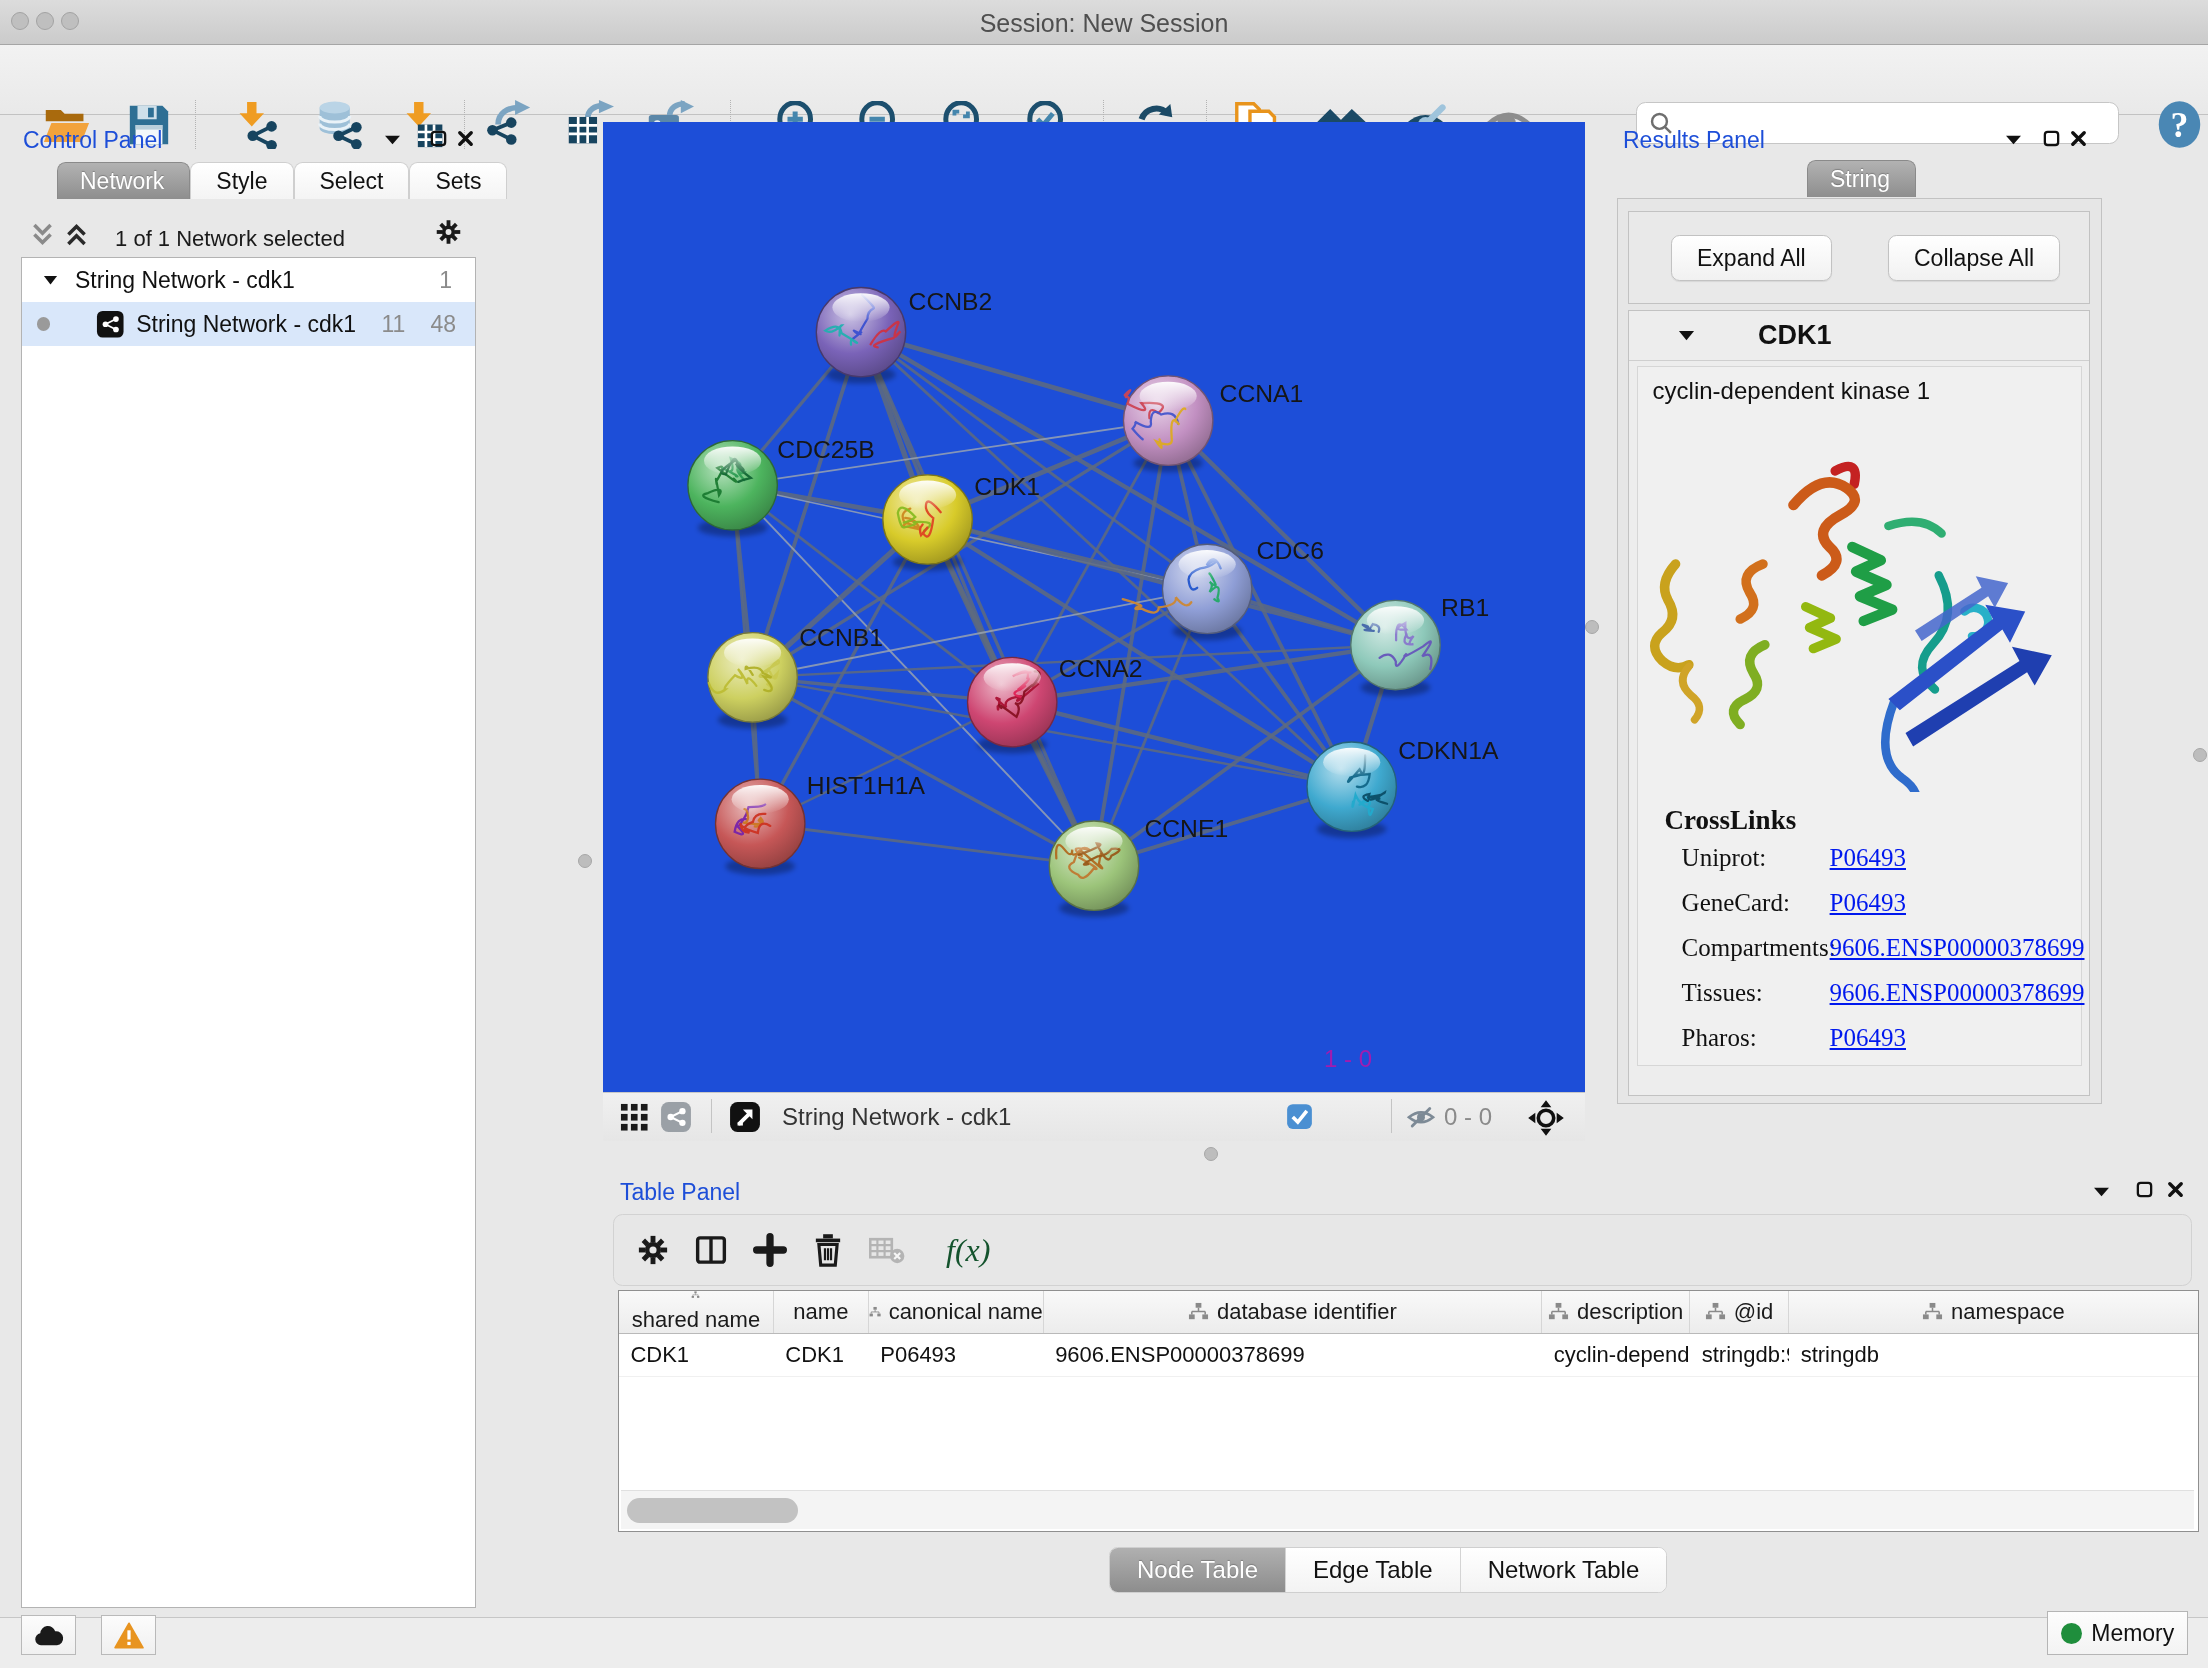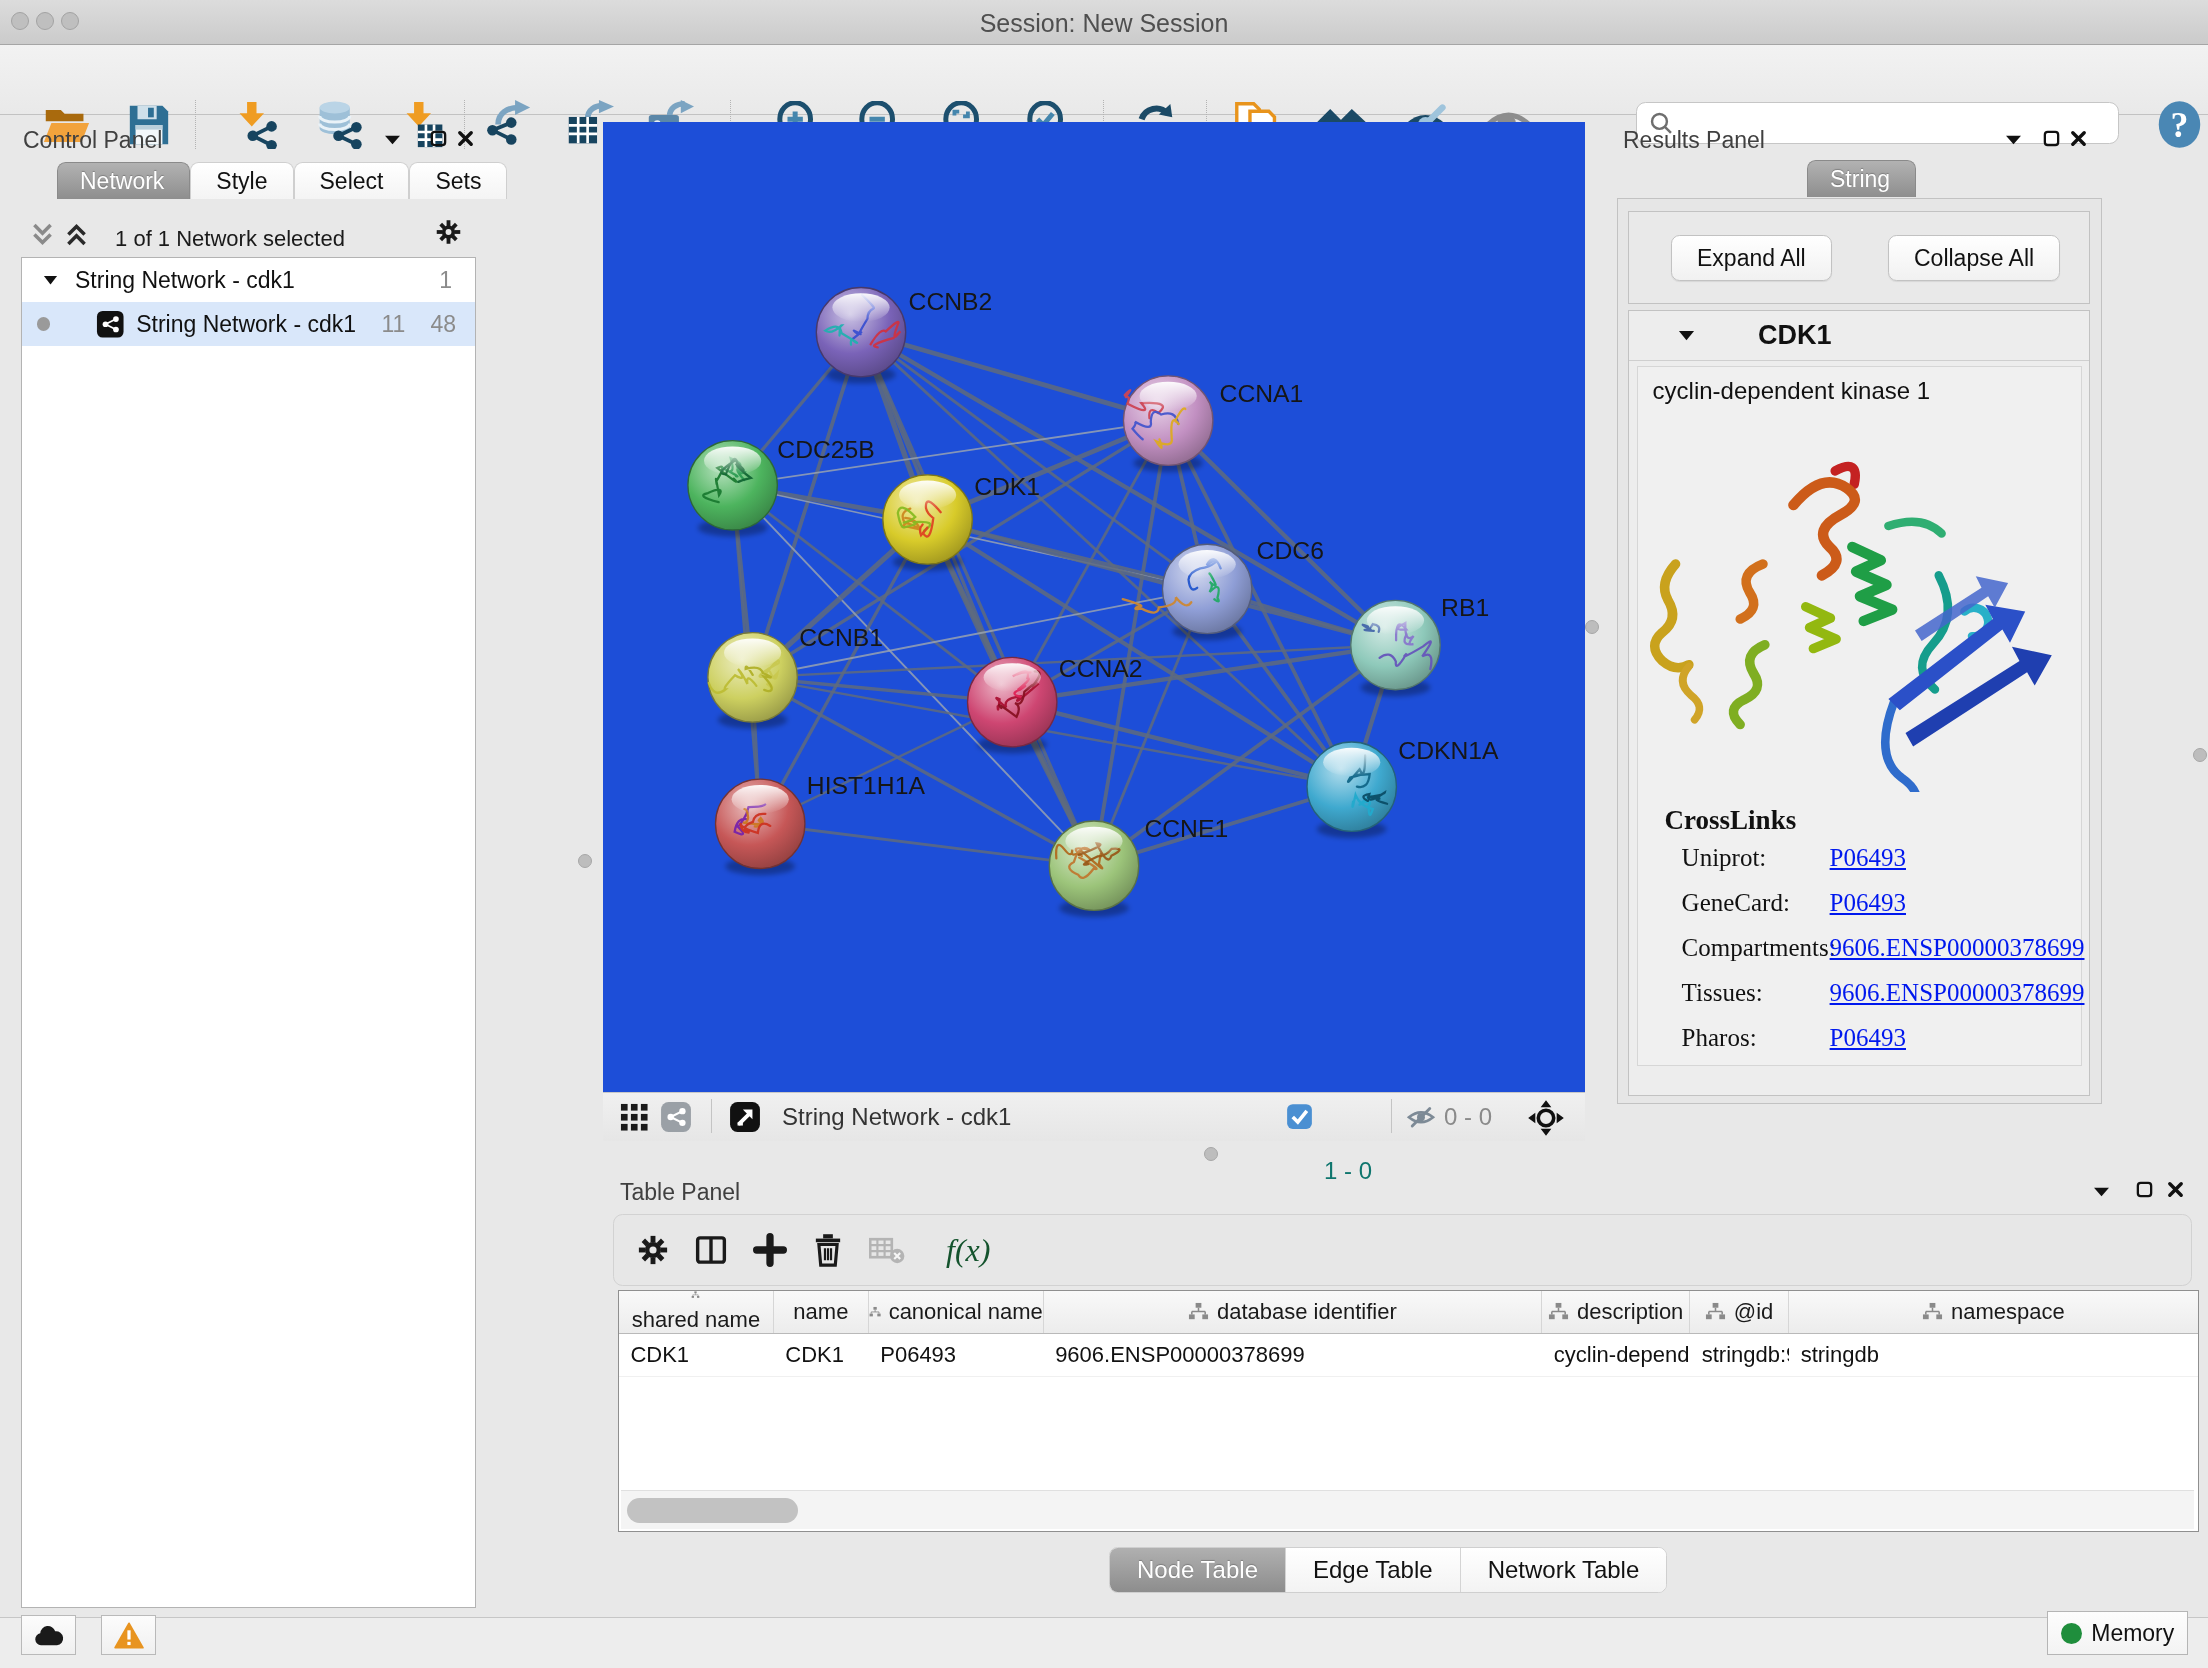--- a/index.html
+++ b/index.html
@@ -12,21 +12,21 @@
     background:linear-gradient(#dcdcdc,#cbcbcb);border-bottom:1px solid #a5a5a5;}
   .traffic{width:16px;height:16px;border-radius:50%;background:#bfbfbf;border:1px solid #a3a3a3;top:12.4px;}
   .win-title{width:100%;text-align:center;top:8.6px;font-size:25px;color:#4f4f4f;}
   .toolbar{left:0;top:45px;width:2208px;height:69px;background:linear-gradient(#f2f2f2,#e9e9e9);
     border-bottom:1px solid #c2c2c2;}
   .tsep{top:55px;width:0;height:49px;border-left:1.9px dotted #b3b3b3;}
   .tbtn{top:55px;width:49px;height:49px;display:flex;align-items:center;justify-content:center;}
   .searchbox{left:1636px;top:57px;width:483px;height:42px;background:#fff;border:1px solid #c6c6c6;
     border-radius:9.5px;display:flex;align-items:center;padding-left:11.4px;box-sizing:border-box;}
   
-  .ptitle{font-size:23px;color:#404040;}
+  .ptitle{font-size:23px;color:#1d4ed8;}
   .hicon{width:25px;height:25px;display:flex;align-items:center;justify-content:center;}
   .tab{height:36px;padding:0 25px;background:linear-gradient(#ffffff,#f4f4f4);border:1px solid #cfcfcf;
     border-bottom:none;border-radius:8.6px 8.6px 0 0;display:flex;align-items:center;font-size:23px;color:#111;}
   .tab.sel{background:linear-gradient(#b2b2b2,#8e8e8e);color:#fff;border-color:#8a8a8a;
     text-shadow:0 -1px 1px rgba(0,0,0,.25);padding-left:22px;}
   .tabrow{display:flex;}
   .box{background:#fff;border:1px solid #b3b3b3;}
   .treerow{height:44px;display:flex;align-items:center;font-size:23px;color:#111;}
   .cnt{color:#8b8b8b;}
   .splitdot{width:12.4px;height:12.4px;border-radius:50%;background:#bdbdbd;border:1px solid #a7a7a7;}
@@ -585,21 +585,21 @@
       <rect x="8" y="20" width="5" height="3" fill="#fff"></rect>
   </svg>
 </div>
 <div class="abs" style="left:782px;top:1103px;font-size:24px;color:#333;">String Network - cdk1</div>
 <div class="abs" style="left:1286px;top:1103px;">
   <svg width="27" height="27" viewBox="0 0 24 24">
     <rect x="1" y="1" width="22" height="22" rx="5" fill="#4a8fd2"></rect>
     <path d="M6 12.5l4.5 4.5L18.5 7" stroke="#fff" stroke-width="3.2" fill="none"></path>
   </svg>
 </div>
-<div class="abs" style="left:1324px;top:1157px;font-size:24px;color:#0f766e;">1 - 0</div>
+<div class="abs" style="left:1324px;top:1045px;font-size:24px;color:#a21caf;">1 - 0</div>
 <div class="abs nb-sep" style="left:1391px;"></div>
 <div class="abs" style="left:1406px;top:1103px;">
   <svg width="30" height="28.5" viewBox="0 0 26 26">
     <path d="M2 13q11-9 22 0q-11 9-22 0z" fill="none" stroke="#7d8a96" stroke-width="2.4"></path>
     <circle cx="13" cy="13" r="3.6" fill="#7d8a96"></circle>
     <path d="M5 21L21 5" stroke="#7d8a96" stroke-width="2.6" stroke-linecap="round"></path>
   </svg>
 </div>
 <div class="abs" style="left:1444px;top:1103px;font-size:24px;color:#8a8a8a;">0 - 0</div>
 <div class="abs" style="left:1527px;top:1099px;">

